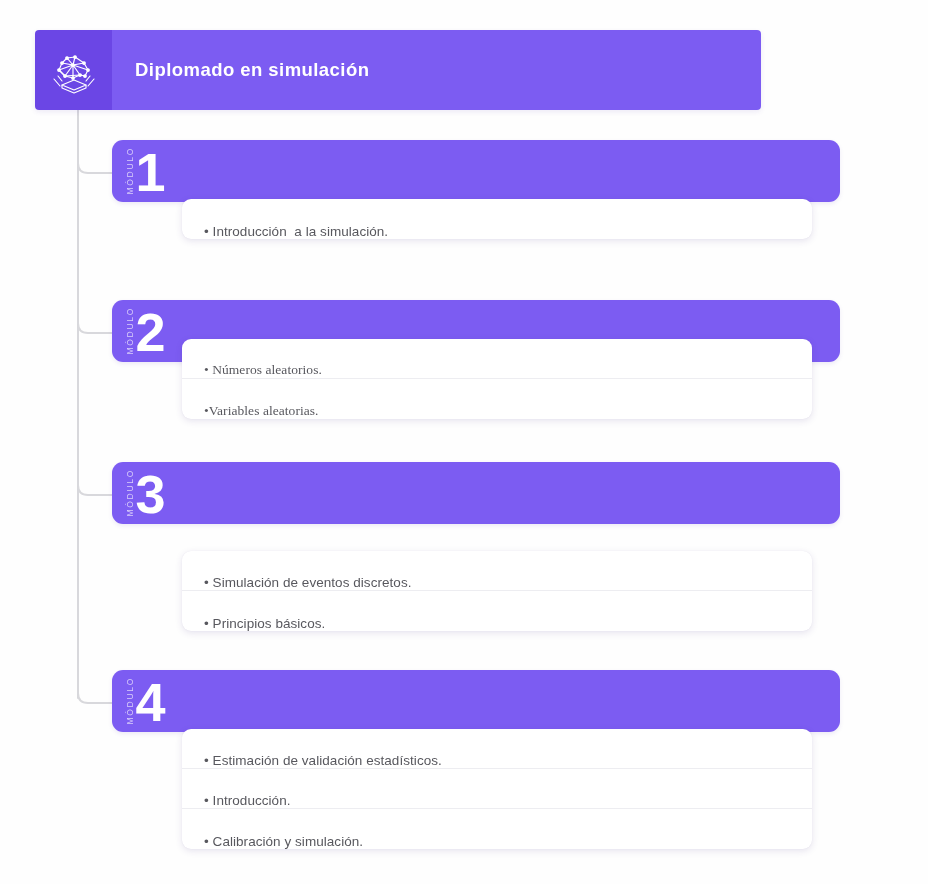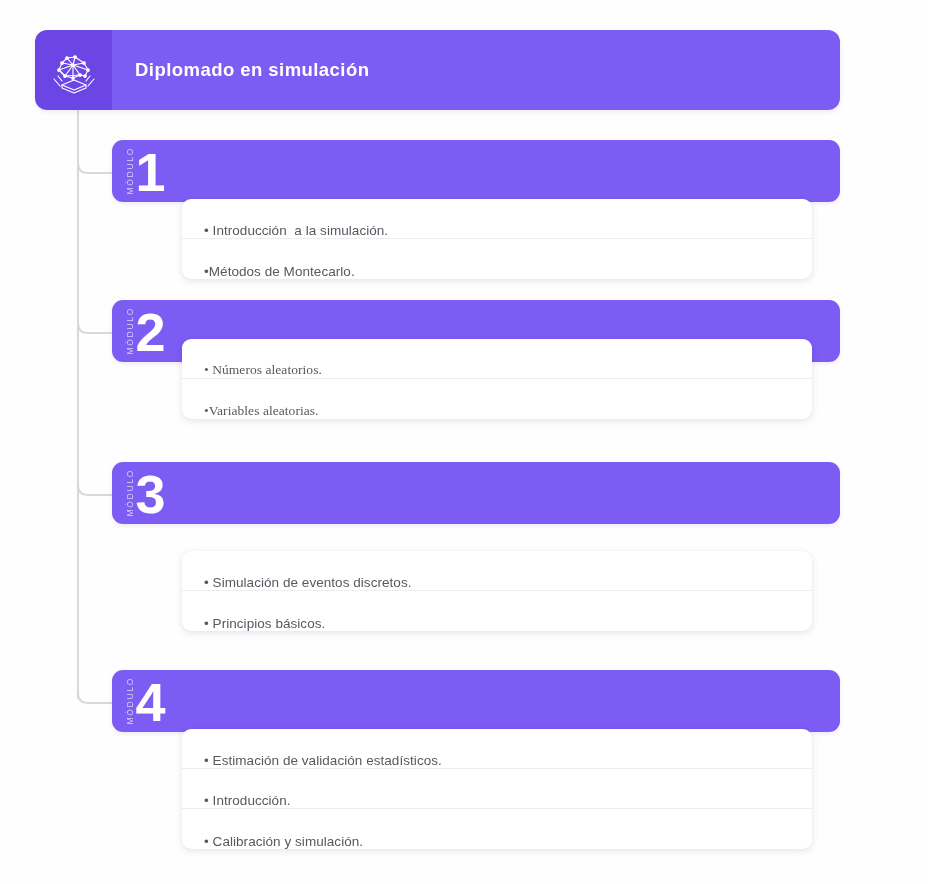--- a/index.html
+++ b/index.html
@@ -29,25 +29,25 @@
     width: 928px; height: 884px;
     pointer-events: none;
     z-index: 1;
   }
 
   
   .header {
     position: absolute;
     left: 35px;
     top: 30px;
-    width: 805px;
+    width: 726px;
     height: 80px;
     display: flex;
     align-items: stretch;
-    border-radius: 12px;
+    border-radius: 4px;
     overflow: hidden;
     z-index: 3;
     box-shadow: 0 2px 5px rgba(90,60,180,0.10);
   }
   .header-icon-box {
     width: 77px;
     flex: 0 0 77px;
     background: #6B46E5;
     display: flex;
     align-items: center;
@@ -197,23 +197,20 @@
       <div class="module-bar" style="top: 140px;">
         <div class="module-tag">
           <span class="module-word">MÓDULO</span>
           <span class="module-num">1</span>
         </div>
       </div>
       <div class="topic-card" style="top: 199px;">
         <div class="topic-row">
           <span class="topic-text">• Introducción  a la simulación.</span>
         </div>
-        <div class="topic-row">
-          <span class="topic-text">•Métodos de Montecarlo.</span>
-        </div>
       </div>
       <div class="module-bar" style="top: 300px;">
         <div class="module-tag">
           <span class="module-word">MÓDULO</span>
           <span class="module-num">2</span>
         </div>
       </div>
       <div class="topic-card" style="top: 339px; font-family: Liberation Serif, serif;">
         <div class="topic-row">
           <span class="topic-text">• Números aleatorios.</span>

